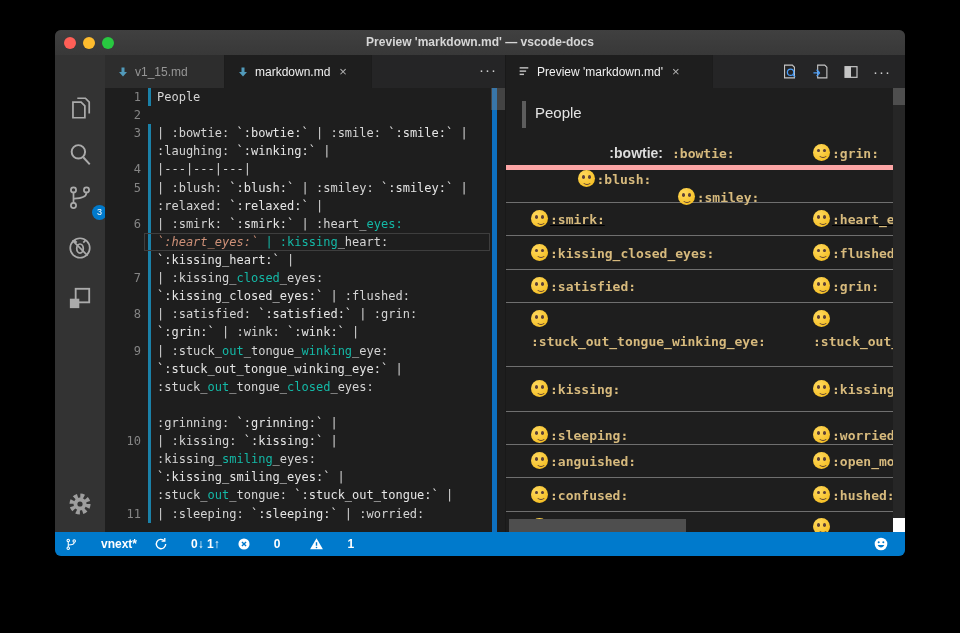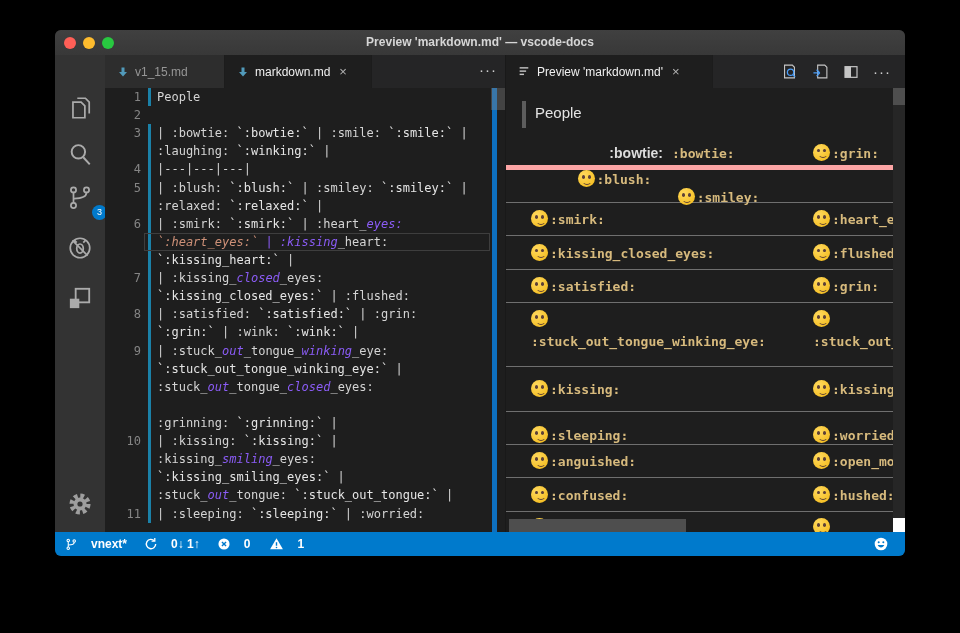--- a/index.html
+++ b/index.html
@@ -46,21 +46,21 @@
             background:#1e1e1e; overflow:hidden;
             font-family:"DejaVu Sans Mono", monospace; font-size:12px; }
   .edrow { position:relative; height:18.12px; line-height:18.12px; white-space:pre; }
   .edrow .lnum { position:absolute; left:0; top:0; width:36px; text-align:right; color:#858585; }
   .edrow .gutbar { position:absolute; left:43px; top:0; width:3px; height:100%; background:#1b81a8; }
   .edrow .edtext { position:absolute; left:52px; top:0; }
   .edrow.current::after { content:""; position:absolute; left:39px; right:15px; top:0; bottom:0;
                           border:1px solid #3e3e3e; pointer-events:none; }
   .sp  { color:#d4d4d4; }
   .sc  { color:#e5e5e5; }
-  .si  { color:#8b5cf6; font-style:italic; }
+  .si  { color:#14b8a6; }
   .sic { color:#ce9178; font-style:italic; }
   .ed-sb-line  { position:absolute; left:387px; top:0; bottom:0; width:5px; background:#0e70c0; }
   .ed-sb-thumb { position:absolute; left:386px; top:0; width:14px; height:22px; background:rgba(130,130,130,0.38); }
 
   
   .preview { position:absolute; left:450px; top:58px; width:400px; height:444px;
              background:#1e1e1e; overflow:hidden; border-left:1px solid #191919; }
   .phead-bar { position:absolute; left:16px; top:13px; width:4px; height:27px; background:#5d5d5d; }
   .phead { position:absolute; left:29px; top:16px; font-size:15px; color:#e4e4e4; }
   #ptable { position:absolute; left:0; top:52px; width:400px; }
@@ -83,21 +83,21 @@
   .emoji::after { content:""; position:absolute; left:4.5px; top:7.5px; width:8px; height:5px;
                   border:1.6px solid transparent; border-bottom-color:#5d4037; border-radius:0 0 8px 8px; }
   .pv-sbtrack { position:absolute; right:0; top:0; width:12px; height:444px; background:#262626; }
   .pv-sbthumb { position:absolute; left:0; top:0; width:12px; height:17px; background:#4e4e4e; }
   .pv-sbcorner{ position:absolute; left:0; bottom:0; width:12px; height:14px; background:#ffffff; }
   .ph-sbthumb { position:absolute; left:3px; top:431px; width:177px; height:13px; background:#4e4e4e; }
 
   
   .statusbar { position:absolute; left:0; top:502px; width:100%; height:24px; background:#007acc;
                color:#fff; font-size:12px; display:flex; align-items:center; padding-left:10px; gap:17px; }
-  .sbitem { display:inline-flex; align-items:center; gap:13px; font-weight:bold; }
+  .sbitem { display:inline-flex; align-items:center; gap:23px; font-weight:bold; }
   .sbitem .num { font-weight:bold; }
   .sbsmiley { position:absolute; right:16px; top:4px; }
   svg { display:block; }
 </style>
 </head>
 <body>
 
 <div id="canvas">
   <div id="win">
 
@@ -246,21 +246,21 @@
       <div class="phead">People</div>
       <div id="ptable">
           <div class="prow header" style="height: 30px;">
             <span class="pcell1"><span class="pbold">:bowtie:</span><span class="pcode">:bowtie:</span></span>
             <span class="pcell2"><span class="emoji" title="😄"></span><span class="pcode">:grin:</span></span>
           </div>
           <div class="prow" style="height: 33px; flex-direction: column;">
             <span class="pcell1"><span class="emoji" title="😊"></span><span class="pcode">:blush:</span></span>
             <span class="pcell2"><span class="emoji" title="😃"></span><span class="pcode">:smiley:</span></span>
           </div>
-          <div class="prow" style="height: 33px;">
+          <div class="prow" style="height: 33px; text-decoration: underline;">
             <span class="pcell1"><span class="emoji" title="😏"></span><span class="pcode">:smirk:</span></span>
             <span class="pcell2"><span class="emoji" title="😍"></span><span class="pcode">:heart_eyes:</span></span>
           </div>
           <div class="prow" style="height: 34px;">
             <span class="pcell1"><span class="emoji" title="😚"></span><span class="pcode">:kissing_closed_eyes:</span></span>
             <span class="pcell2"><span class="emoji" title="😳"></span><span class="pcode">:flushed:</span></span>
           </div>
           <div class="prow" style="height: 33px;">
             <span class="pcell1"><span class="emoji" title="😆"></span><span class="pcode">:satisfied:</span></span>
             <span class="pcell2"><span class="emoji" title="😁"></span><span class="pcode">:grin:</span></span>

